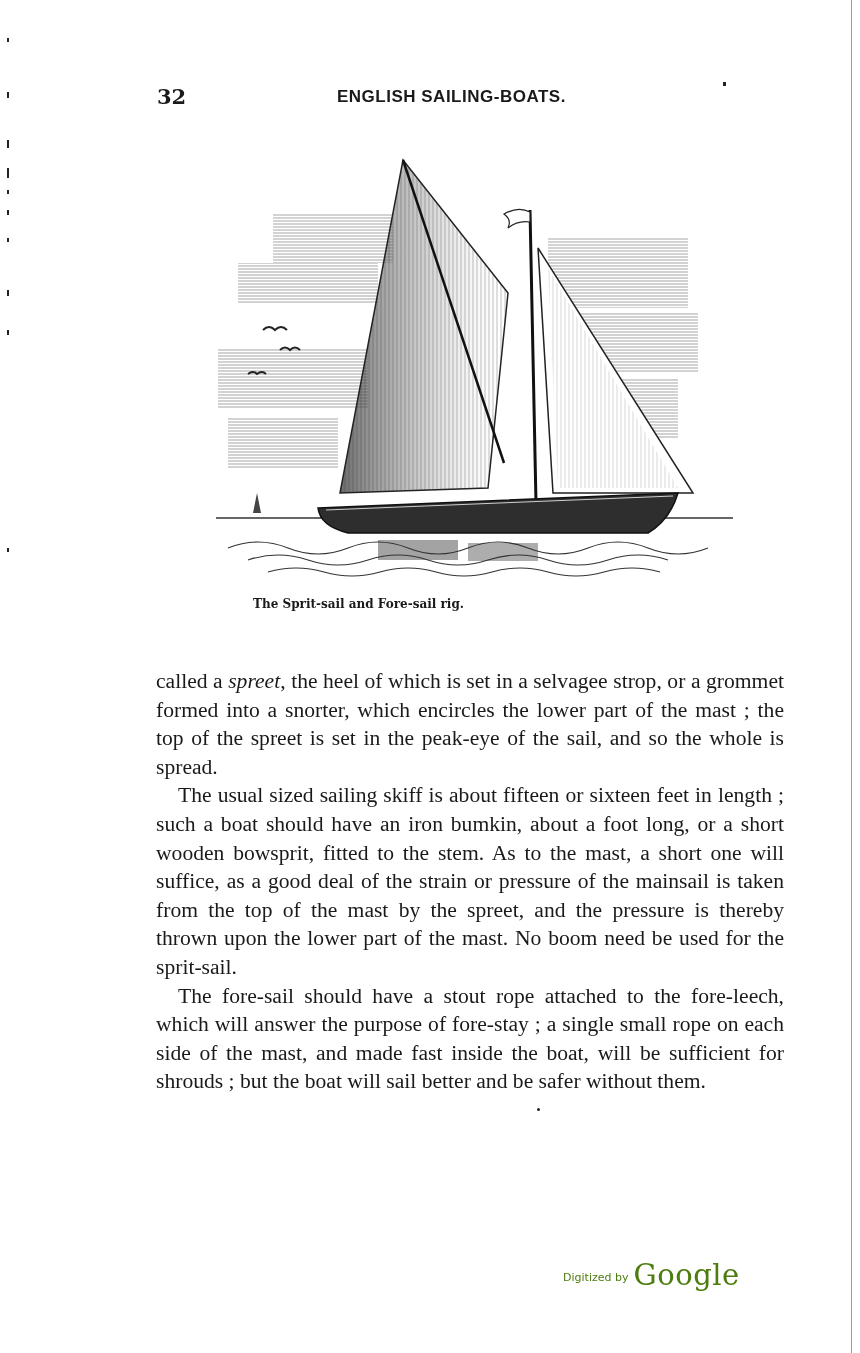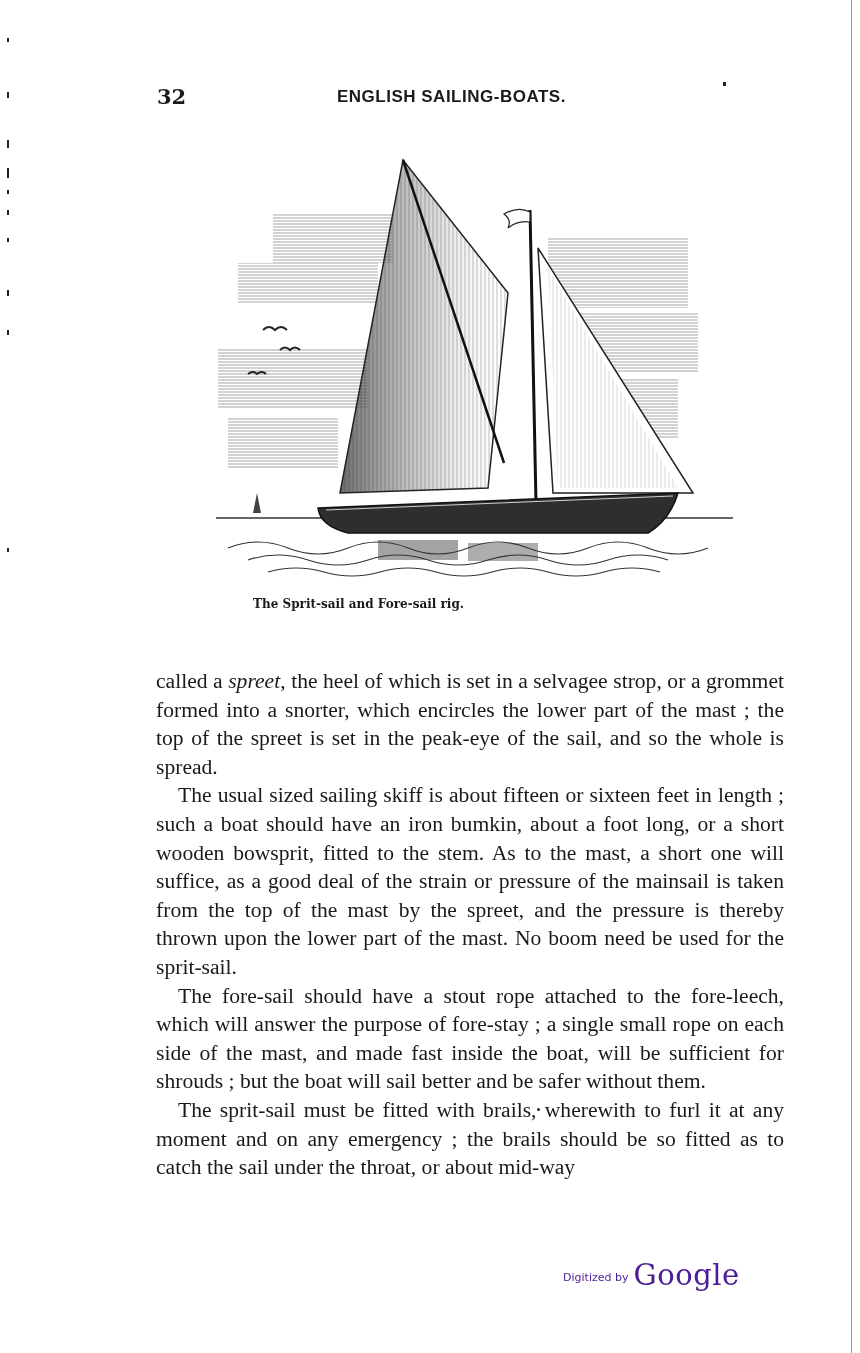--- a/index.html
+++ b/index.html
@@ -11,21 +11,21 @@
   .page-number { position: absolute; left: 0; top: 0; font-size: 21px; font-weight: bold; font-family: "DejaVu Serif", serif; }
   .running-head { position: absolute; left: 180px; top: 3px; font-size: 17px; font-weight: bold; letter-spacing: 0.5px; font-family: Liberation Sans, sans-serif; }
   .header-dot { position: absolute; left: 566px; top: -2px; width: 3px; height: 4px; background: #222; }
   .figure { position: absolute; left: 208px; top: 148px; width: 530px; height: 435px; }
   .caption { position: absolute; top: 597px; left: 0; width: 717px; text-align: center; font-size: 12px; font-weight: bold; font-family: "DejaVu Serif", serif; }
   .body-text { position: absolute; left: 156px; top: 640px; width: 628px; font-family: "Liberation Serif", serif; font-size: 21.6px; line-height: 28.6px; text-align: justify; margin-top: 27px; }
   .body-text p { margin: 0; }
   .body-text p.indent { text-indent: 22px; }
   .body-text em { font-style: italic; }
   .stray-dot { position: absolute; width: 3px; height: 3px; background: #222; border-radius: 50%; }
-  .watermark { position: absolute; left: 563px; top: 1258px; color: #4c1d95; }
+  .watermark { position: absolute; left: 563px; top: 1258px; color: #4d7c0f; }
   .watermark .small { font-family: "DejaVu Sans", sans-serif; font-size: 11px; vertical-align: 4px; }
   .watermark .brand { font-family: "DejaVu Serif", serif; font-size: 29px; letter-spacing: 0.5px; }
 </style>
 </head>
 <body>
 
 <div class="edge-right"></div>
 <div class="edge-left-marks">
   <span style="top:38px;height:4px"></span>
   <span style="top:92px;height:6px"></span>
@@ -105,21 +105,20 @@
     <rect x="260" y="395" width="70" height="18" fill="#333" opacity="0.4"></rect>
   </svg>
 </div>
 
 <div class="caption">The Sprit-sail and Fore-sail rig.</div>
 
 <div class="body-text">
   <p><span>called a </span><em>spreet</em><span>, the heel of which is set in a selvagee strop, or a grommet formed into a snorter, which encircles the lower part of the mast ; the top of the spreet is set in the peak-eye of the sail, and so the whole is spread.</span></p>
   <p class="indent">The usual sized sailing skiff is about fifteen or sixteen feet in length ; such a boat should have an iron bumkin, about a foot long, or a short wooden bowsprit, fitted to the stem.  As to the mast, a short one will suffice, as a good deal of the strain or pressure of the mainsail is taken from the top of the mast by the spreet, and the pressure is thereby thrown upon the lower part of the mast.  No boom need be used for the sprit-sail.</p>
   <p class="indent">The fore-sail should have a stout rope attached to the fore-leech, which will answer the purpose of fore-stay ; a single small rope on each side of the mast, and made fast inside the boat, will be sufficient for shrouds ; but the boat will sail better and be safer without them.</p>
-  <p class="indent">The sprit-sail must be fitted with brails, wherewith to furl it at any moment and on any emergency ; the brails should be so fitted as to catch the sail under the throat, or about mid-way</p>
 </div>
 
 <span class="stray-dot" style="left:537px;top:1108px"></span>
 
 <div class="watermark">
   <span class="small">Digitized by</span>
   <span class="brand">Google</span>
 </div>
 
 </body></html>

